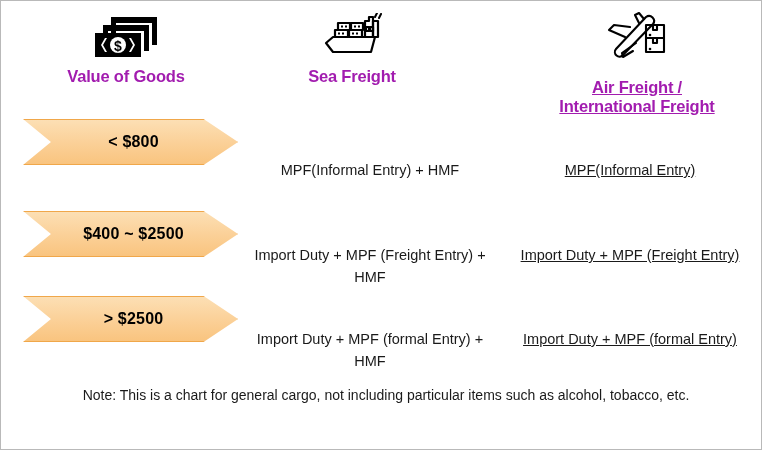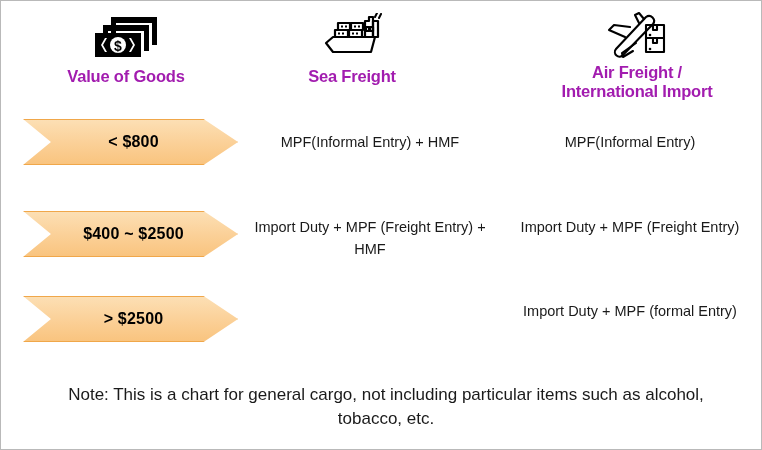--- a/index.html
+++ b/index.html
@@ -47,21 +47,21 @@
     box-sizing: border-box;
   }
   .header-label {
     font-size: 16.5px;
     font-weight: bold;
     color: #a21caf;
     line-height: 19px;
     letter-spacing: -0.2px;
     margin-top: 8px;
   }
-  .col-air .header-label { margin-top: 4px; }
+  .col-air .header-label { margin-top: 19px; text-decoration: underline; }
 
   
   .row {
     position: absolute;
     left: 4px;
     width: 762px;
   }
   .row-1 { top: 118px; height: 60px; }
   .row-2 { top: 210px; height: 62px; }
   .row-3 { top: 295px; height: 62px; }
@@ -88,36 +88,37 @@
     letter-spacing: 0.2px;
     padding-left: 6px;
   }
 
   .cell {
     position: absolute;
     text-align: center;
     font-size: 14.5px;
     color: #1a1a1a;
     line-height: 22px;
+    margin-top: 28px;
   }
   .cell-sea { left: 240px; width: 250px; }
-  .cell-air { left: 500px; width: 250px; }
+  .cell-air { left: 500px; width: 250px; text-decoration: underline; }
 
   .row-1 .cell { top: 12px; }
   .row-2 .cell { top: 5px; }
   .row-3 .cell { top: 4px; }
 
   
   .note {
     position: absolute;
     left: 60px;
     top: 382px;
     width: 650px;
     text-align: center;
-    font-size: 17px;
+    font-size: 14px;
     color: #1a1a1a;
     line-height: 24px;
   }
 
   svg { display: block; }
 </style>
 </head>
 <body>
 
 <div id="page">
@@ -208,21 +209,21 @@
             <path d="M47 27 L47 32 L51 32 L51 27"></path>
           </g>
           <g fill="#000">
             <circle cx="44" cy="24" r="1.3"></circle>
             <circle cx="44" cy="38" r="1.3"></circle>
           </g>
         </svg>
       </div>
       <div class="header-label">
         <div>Air Freight /</div>
-        <div>International Import</div>
+        <div>International Freight</div>
       </div>
     </div>
 
   </div>
 
   <div class="row row-1">
     <div class="banner">
       <span class="banner-label">&lt; $800</span>
     </div>
     <div class="cell cell-sea">MPF(Informal Entry) + HMF</div>
@@ -234,18 +235,19 @@
       <span class="banner-label">$400 ~ $2500</span>
     </div>
     <div class="cell cell-sea">Import Duty + MPF (Freight Entry) + HMF</div>
     <div class="cell cell-air">Import Duty + MPF (Freight Entry)</div>
   </div>
 
   <div class="row row-3">
     <div class="banner">
       <span class="banner-label">&gt; $2500</span>
     </div>
+    <div class="cell cell-sea">Import Duty + MPF (formal Entry) + HMF</div>
     <div class="cell cell-air">Import Duty + MPF (formal Entry)</div>
   </div>
 
   <div class="note">Note: This is a chart for general cargo, not including particular items such as alcohol, tobacco, etc.</div>
 
 </div>
 
 </body></html>

